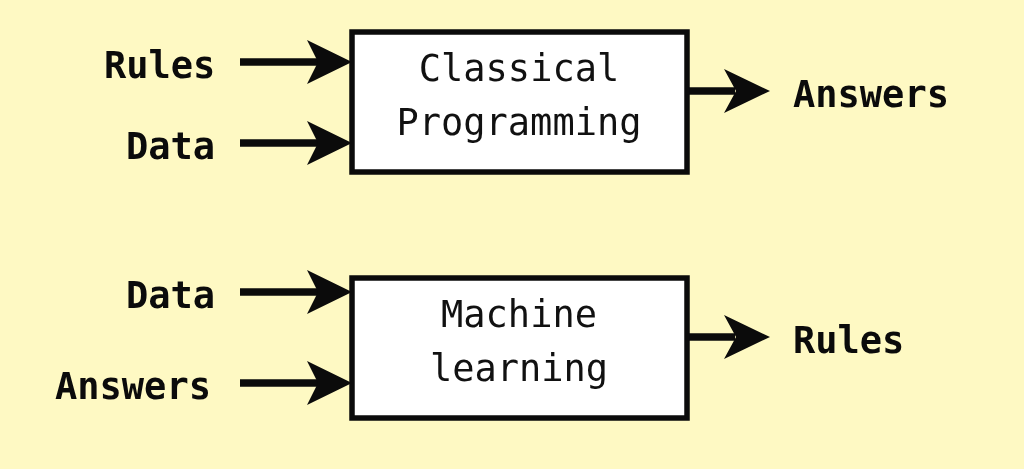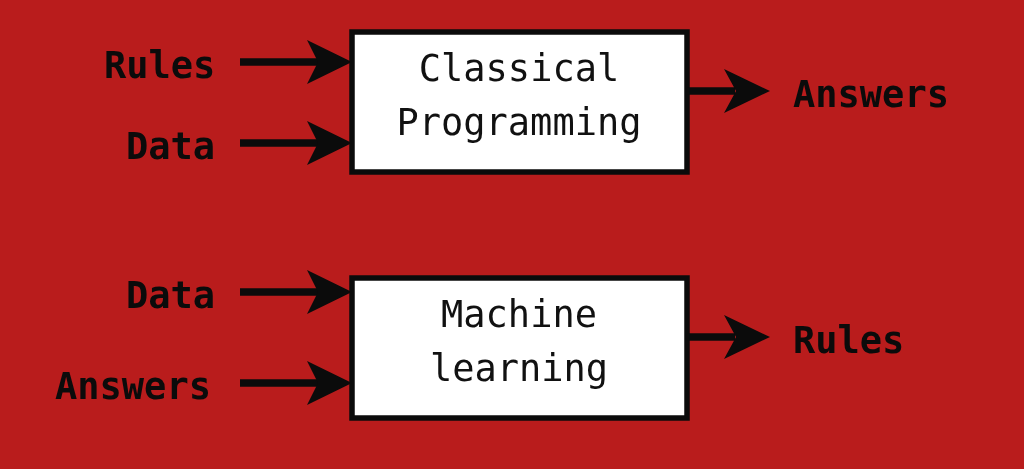--- a/index.html
+++ b/index.html
@@ -5,21 +5,21 @@
 <style>
   html, body {
     margin: 0;
     padding: 0;
     background: #ffffff;
   }
   #canvas {
     position: relative;
     width: 1024px;
     height: 469px;
-    background: #b91c1c;
+    background: #fef9c3;
     overflow: hidden;
     font-family: "DejaVu Sans Mono", "Liberation Mono", monospace;
   }
   #diagram-svg {
     position: absolute;
     left: 0;
     top: 0;
     width: 1024px;
     height: 469px;
   }

